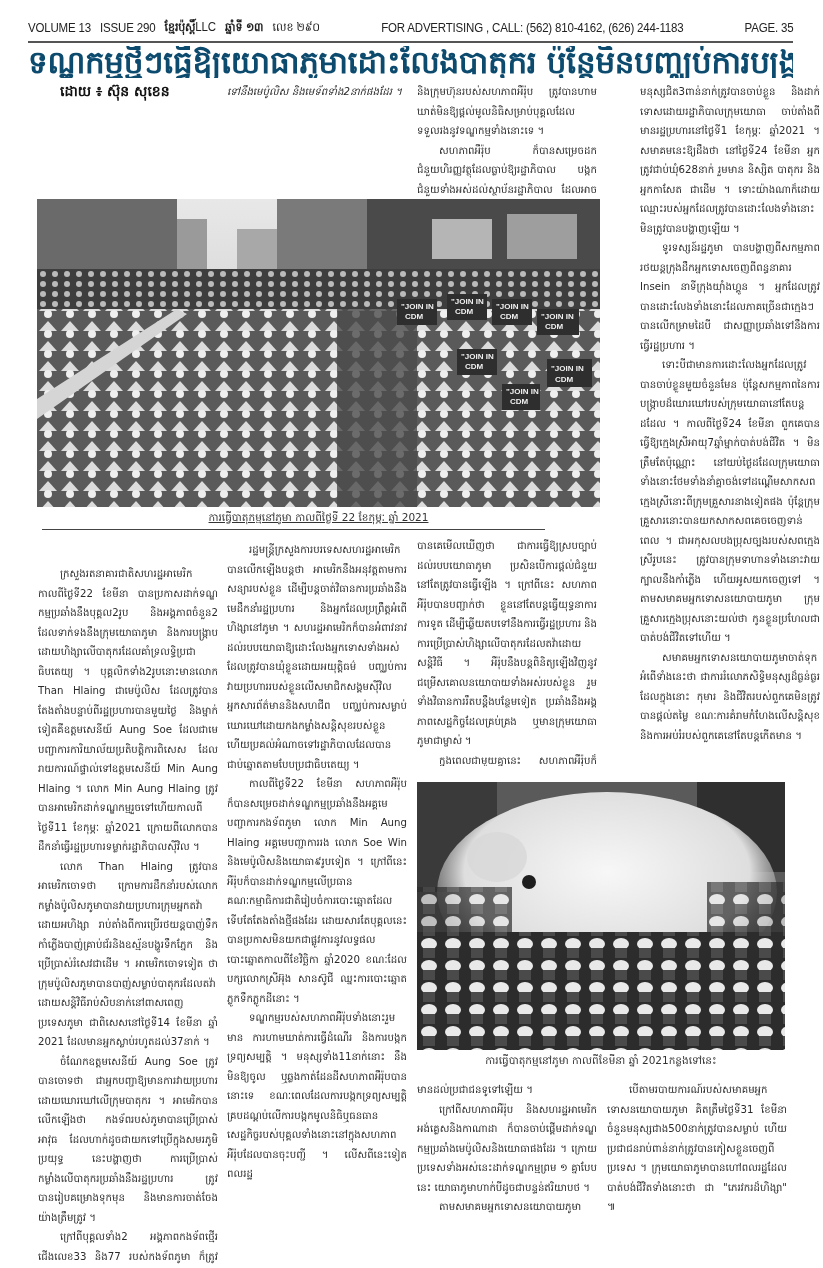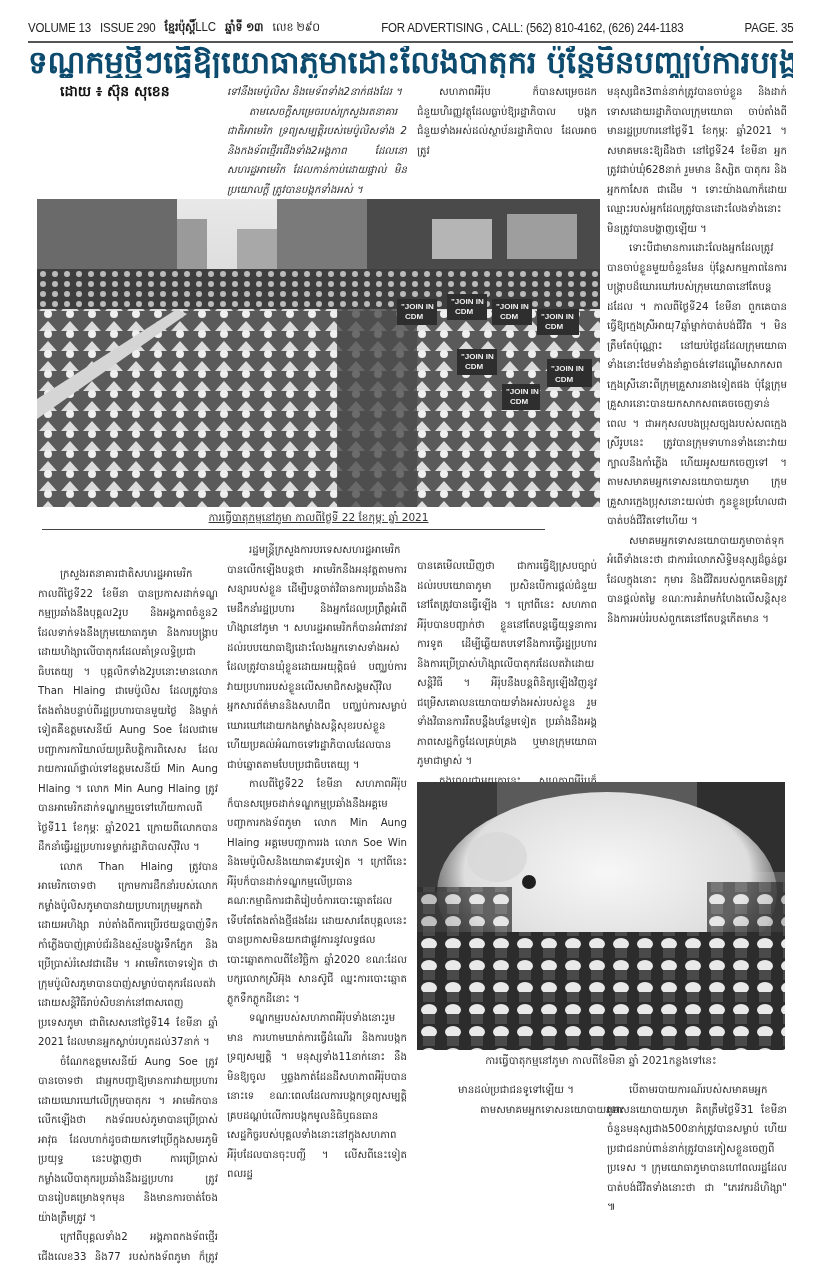--- a/index.html
+++ b/index.html
@@ -47,28 +47,29 @@
 </div>
 <div class="rule-top"></div>
 
 <div class="headline">ទណ្ឌកម្មថ្មីៗធ្វើឱ្យយោធាភូមាដោះលែងបាតុករ  ប៉ុន្តែមិនបញ្ឈប់ការបង្ក្រាបដ៏ឃោរឃៅ</div>
 
 <div class="col" style="left:38px;top:82px;width:180px;height:118px;">
   <p class="byline">ដោយ ៖ ស៊ុន សុខេន</p>
 </div>
 <div class="col" style="left:227px;top:82px;width:180px;height:118px;font-style:italic;">
   <p class="noindent">ទៅនឹងមេប៉ូលិស និងមេទ័ពទាំង2នាក់ផងដែរ ។</p>
-  <p>តាមសេចក្តីសម្រេចរបស់ក្រសួងរតនាគារជាតិអាមេរិក ទ្រព្យសម្បត្តិរបស់មេប៉ូលិសទាំង 2 និងកងទ័ពថ្មើរជើងទាំង2អង្គភាព ដែលនៅសហរដ្ឋអាមេរិក ដែលកាន់កាប់ដោយផ្ទាល់ មិនប្រយោលក្តី ត្រូវបានបង្កកទាំងអស់ ។</p>
 </div>
 <div class="col" style="left:417px;top:82px;width:180px;height:118px;">
+  <p class="noindent">និងក្រុមហ៊ុនរបស់សហភាពអឺរ៉ុប ត្រូវបានហាមឃាត់មិនឱ្យផ្តល់មូលនិធិសម្រាប់បុគ្គលដែលទទួលរងនូវទណ្ឌកម្មទាំងនោះទេ ។</p>
   <p>សហភាពអឺរ៉ុប ក៏បានសម្រេចដកជំនួយហិរញ្ញវត្ថុដែលធ្លាប់ឱ្យរដ្ឋាភិបាល បង្កកជំនួយទាំងអស់ដល់ស្ថាប័នរដ្ឋាភិបាល ដែលអាចត្រូវ</p>
 </div>
 
-<div class="col" style="left:607px;top:82px;width:180px;height:680px;">
+<div class="col" style="left:640px;top:82px;width:180px;height:680px;">
   <p class="noindent">មនុស្សជិត3ពាន់នាក់ត្រូវបានចាប់ខ្លួន និងដាក់ទោសដោយរដ្ឋាភិបាលក្រុមយោធា ចាប់តាំងពីមានរដ្ឋប្រហារនៅថ្ងៃទី1 ខែកុម្ភៈ ឆ្នាំ2021 ។ សមាគមនេះឱ្យដឹងថា នៅថ្ងៃទី24 ខែមីនា អ្នកត្រូវជាប់ឃុំ628នាក់ រួមមាន និស្សិត បាតុករ និងអ្នកកាសែត ជាដើម ។ ទោះយ៉ាងណាក៏ដោយឈ្មោះរបស់អ្នកដែលត្រូវបានដោះលែងទាំងនោះមិនត្រូវបានបង្ហាញឡើយ ។</p>
+  <p>ទូរទស្សន៍រដ្ឋភូមា បានបង្ហាញពីសកម្មភាពរថយន្តក្រុងដឹកអ្នកទោសចេញពីពន្ធនាគារ Insein នាទីក្រុងយ៉ាំងហ្គូន ។ អ្នកដែលត្រូវបានដោះលែងទាំងនោះដែលភាគច្រើនជាក្មេងៗ បានលើកម្រាមដៃបី ជាសញ្ញាប្រឆាំងទៅនឹងការធ្វើរដ្ឋប្រហារ ។</p>
   <p>ទោះបីជាមានការដោះលែងអ្នកដែលត្រូវបានចាប់ខ្លួនមួយចំនួនមែន ប៉ុន្តែសកម្មភាពនៃការបង្ក្រាបដ៏ឃោរឃៅរបស់ក្រុមយោធានៅតែបន្តដដែល ។ កាលពីថ្ងៃទី24 ខែមីនា ពួកគេបានធ្វើឱ្យក្មេងស្រីអាយុ7ឆ្នាំម្នាក់បាត់បង់ជីវិត ។ មិនត្រឹមតែប៉ុណ្ណោះ នៅយប់ថ្ងៃដដែលក្រុមយោធាទាំងនោះថែមទាំងនាំគ្នាចង់ទៅដណ្តើមសាកសពក្មេងស្រីនោះពីក្រុមគ្រួសារនាងទៀតផង ប៉ុន្តែក្រុមគ្រួសារនោះបានយកសាកសពគេចចេញទាន់ពេល ។ ជាអកុសលបងប្រុសច្បងរបស់សពក្មេងស្រីរូបនេះ ត្រូវបានក្រុមទាហានទាំងនោះវាយក្បាលនឹងកាំភ្លើង ហើយអូសយកចេញទៅ ។ តាមសមាគមអ្នកទោសនយោបាយភូមា ក្រុមគ្រួសារក្មេងប្រុសនោះយល់ថា កូនខ្លួនប្រហែលជាបាត់បង់ជីវិតទៅហើយ ។</p>
   <p>សមាគមអ្នកទោសនយោបាយភូមាចាត់ទុកអំពើទាំងនេះថា ជាការរំលោភសិទ្ធិមនុស្សដ៏ធ្ងន់ធ្ងរ ដែលក្នុងនោះ កុមារ និងជីវិតរបស់ពួកគេមិនត្រូវបានផ្តល់តម្លៃ ខណៈការគំរាមកំហែងលើសន្តិសុខ និងការអប់រំរបស់ពួកគេនៅតែបន្តកើតមាន ។</p>
 </div>
 
 <div class="photo" style="left:37px;top:199px;width:563px;height:308px;">
   <svg width="563" height="308" viewBox="0 0 563 308">
     <defs>
       <linearGradient id="sky1" x1="0" y1="0" x2="0" y2="1">
         <stop offset="0" stop-color="#e8e8e8"></stop>
           <stop offset="1" stop-color="#bcbcbc"></stop>
@@ -129,21 +130,21 @@
   <p>ក្រសួងរតនាគារជាតិសហរដ្ឋអាមេរិក កាលពីថ្ងៃទី22 ខែមីនា បានប្រកាសដាក់ទណ្ឌកម្មប្រឆាំងនឹងបុគ្គល2រូប និងអង្គភាពចំនួន2 ដែលទាក់ទងនឹងក្រុមយោធាភូមា និងការបង្ក្រាបដោយហិង្សាលើបាតុករដែលគាំទ្រលទ្ធិប្រជាធិបតេយ្យ ។ បុគ្គលិកទាំង2រូបនោះមានលោក Than Hlaing ជាមេប៉ូលិស ដែលត្រូវបានតែងតាំងបន្ទាប់ពីរដ្ឋប្រហារបានមួយថ្ងៃ និងម្នាក់ទៀតគឺឧត្តមសេនីយ៍ Aung Soe ដែលជាមេបញ្ជាការការិយាល័យប្រតិបត្តិការពិសេស ដែលរាយការណ៍ផ្ទាល់ទៅឧត្តមសេនីយ៍ Min Aung Hlaing ។ លោក Min Aung Hlaing ត្រូវបានអាមេរិកដាក់ទណ្ឌកម្មរួចទៅហើយកាលពីថ្ងៃទី11 ខែកុម្ភៈ ឆ្នាំ2021 ក្រោយពីលោកបានដឹកនាំធ្វើរដ្ឋប្រហារទម្លាក់រដ្ឋាភិបាលស៊ីវិល ។</p>
   <p>លោក Than Hlaing ត្រូវបានអាមេរិកចោទថា ក្រោមការដឹកនាំរបស់លោក កម្លាំងប៉ូលិសភូមាបានវាយប្រហារក្រុមអ្នកតវ៉ាដោយអហិង្សា រាប់តាំងពីការប្រើរថយន្តបាញ់ទឹក កាំភ្លើងបាញ់គ្រាប់ជ័រនិងឧស្ម័នបង្ហូរទឹកភ្នែក និង ប្រើប្រាស់រំសេវជាដើម ។ អាមេរិកចោទទៀត ថា ក្រុមប៉ូលិសភូមាបានបាញ់សម្លាប់បាតុករដែលតវ៉ាដោយសន្តិវិធីរាប់សិបនាក់នៅពាសពេញប្រទេសភូមា ជាពិសេសនៅថ្ងៃទី14 ខែមីនា ឆ្នាំ 2021 ដែលមានអ្នកស្លាប់រហូតដល់37នាក់ ។</p>
   <p>ចំណែកឧត្តមសេនីយ៍ Aung Soe ត្រូវបានចោទថា ជាអ្នកបញ្ជាឱ្យមានការវាយប្រហារដោយឃោរឃៅលើក្រុមបាតុករ ។ អាមេរិកបានលើកឡើងថា កងទ័ពរបស់ភូមាបានប្រើប្រាស់អាវុធ ដែលហាក់ដូចជាយកទៅប្រើក្នុងសមរភូមិប្រយុទ្ធ នេះបង្ហាញថា ការប្រើប្រាស់កម្លាំងលើបាតុករប្រឆាំងនឹងរដ្ឋប្រហារ ត្រូវបានរៀបគម្រោងទុកមុន និងមានការចាត់ចែងយ៉ាងត្រឹមត្រូវ ។</p>
   <p>ក្រៅពីបុគ្គលទាំង2 អង្គភាពកងទ័ពថ្មើរជើងលេខ33 និង77 របស់កងទ័ពភូមា ក៏ត្រូវបានដាក់ចូលក្នុងបញ្ជីទណ្ឌកម្មនោះដែរ ។ អង្គភាពទាំង2នេះត្រូវបានអាមេរិកចោទប្រកាន់ដូចគ្នា</p>
 </div>
 <div class="col" style="left:227px;top:540px;width:180px;height:720px;">
   <p>រដ្ឋមន្ត្រីក្រសួងការបរទេសសហរដ្ឋអាមេរិក បានលើកឡើងបន្តថា អាមេរិកនឹងអនុវត្តតាមការសន្យារបស់ខ្លួន ដើម្បីបន្តចាត់វិធានការប្រឆាំងនឹងមេដឹកនាំរដ្ឋប្រហារ និងអ្នកដែលប្រព្រឹត្តអំពើហិង្សានៅភូមា ។ សហរដ្ឋអាមេរិកក៏បានអំពាវនាវដល់របបយោធាឱ្យដោះលែងអ្នកទោសទាំងអស់ដែលត្រូវបានឃុំខ្លួនដោយអយុត្តិធម៌ បញ្ឈប់ការវាយប្រហាររបស់ខ្លួនលើសមាជិកសង្គមស៊ីវិល អ្នកសារព័ត៌មាននិងសហជីព បញ្ឈប់ការសម្លាប់ឃោរឃៅដោយកងកម្លាំងសន្តិសុខរបស់ខ្លួន ហើយប្រគល់អំណាចទៅរដ្ឋាភិបាលដែលបានជាប់ឆ្នោតតាមបែបប្រជាធិបតេយ្យ ។</p>
   <p>កាលពីថ្ងៃទី22 ខែមីនា សហភាពអឺរ៉ុបក៏បានសម្រេចដាក់ទណ្ឌកម្មប្រឆាំងនឹងអគ្គមេបញ្ជាការកងទ័ពភូមា លោក Min Aung Hlaing អគ្គមេបញ្ជាការរង លោក Soe Win និងមេប៉ូលិសនិងយោធា៩រូបទៀត ។ ក្រៅពីនេះអឺរ៉ុបក៏បានដាក់ទណ្ឌកម្មលើប្រធានគណៈកម្មាធិការជាតិរៀបចំការបោះឆ្នោតដែលទើបតែតែងតាំងថ្មីផងដែរ ដោយសារតែបុគ្គលនេះបានប្រកាសមិនយកជាផ្លូវការនូវលទ្ធផលបោះឆ្នោតកាលពីខែវិច្ឆិកា ឆ្នាំ2020 ខណៈដែលបក្សលោកស្រីអ៊ុង សានស៊ូជី ឈ្នះការបោះឆ្នោតភ្លូកទឹកភ្លូកដីនោះ ។</p>
   <p>ទណ្ឌកម្មរបស់សហភាពអឺរ៉ុបទាំងនោះរួមមាន ការហាមឃាត់ការធ្វើដំណើរ និងការបង្កកទ្រព្យសម្បត្តិ ។ មនុស្សទាំង11នាក់នោះ នឹងមិនឱ្យចូល ឬឆ្លងកាត់ដែនដីសហភាពអឺរ៉ុបបាននោះទេ ខណៈពេលដែលការបង្កកទ្រព្យសម្បត្តិគ្របដណ្តប់លើការបង្កកមូលនិធិឬធនធានសេដ្ឋកិច្ចរបស់បុគ្គលទាំងនោះនៅក្នុងសហភាពអឺរ៉ុបដែលបានចុះបញ្ជី ។ លើសពីនេះទៀត ពលរដ្ឋ</p>
 </div>
-<div class="col" style="left:417px;top:556px;width:180px;height:230px;">
+<div class="col" style="left:417px;top:536px;width:180px;height:230px;font-family:Liberation Serif, serif;">
   <p class="noindent">បានគេមើលឃើញថា ជាការធ្វើឱ្យស្របច្បាប់ដល់របបយោធាភូមា ប្រសិនបើការផ្តល់ជំនួយនៅតែត្រូវបានធ្វើឡើង ។ ក្រៅពីនេះ សហភាពអឺរ៉ុបបានបញ្ជាក់ថា ខ្លួននៅតែបន្តធ្វើយុទ្ធនាការការទូត ដើម្បីឆ្លើយតបទៅនឹងការធ្វើរដ្ឋប្រហារ និងការប្រើប្រាស់ហិង្សាលើបាតុករដែលតវ៉ាដោយសន្តិវិធី ។ អឺរ៉ុបនឹងបន្តពិនិត្យឡើងវិញនូវជម្រើសគោលនយោបាយទាំងអស់របស់ខ្លួន រួមទាំងវិធានការរឹតបន្តឹងបន្ថែមទៀត ប្រឆាំងនឹងអង្គភាពសេដ្ឋកិច្ចដែលគ្រប់គ្រង ឬមានក្រុមយោធាភូមាជាម្ចាស់ ។</p>
   <p>ក្នុងពេលជាមួយគ្នានេះ សហភាពអឺរ៉ុបក៏បាននិយាយថា វិធានការរបស់ខ្លួននឹងមិនជះឥទ្ធិពលអវិជ្ជ-</p>
 </div>
 
 <div class="photo" style="left:417px;top:782px;width:368px;height:268px;">
   <svg width="368" height="268" viewBox="0 0 368 268">
     <defs>
       <radialGradient id="smoke" cx="0.5" cy="0.4" r="0.6">
         <stop offset="0" stop-color="#f7f7f7"></stop>
           <stop offset="0.7" stop-color="#dedede"></stop>
@@ -161,19 +162,20 @@
     <ellipse cx="190" cy="110" rx="170" ry="100" fill="url(#smoke)"></ellipse>
     <ellipse cx="80" cy="75" rx="30" ry="25" fill="#d8d8d8" opacity="0.85"></ellipse>
     <circle cx="112" cy="100" r="7" fill="#1e1e1e"></circle>
     <rect x="0" y="150" width="368" height="118" fill="url(#helmets)"></rect>
     <rect x="0" y="105" width="95" height="45" fill="url(#helmets)" opacity="0.7"></rect>
     <rect x="290" y="100" width="78" height="50" fill="url(#helmets)" opacity="0.7"></rect>
   </svg>
 </div>
 <div class="caption" style="left:417px;top:1054px;width:368px;">ការធ្វើបាតុកម្មនៅភូមា កាលពីខែមីនា ឆ្នាំ 2021កន្លងទៅនេះ</div>
 
-<div class="col" style="left:417px;top:1080px;width:180px;height:180px;margin-left:41px;">
+<div class="col" style="left:417px;top:1080px;width:180px;height:180px;">
   <p class="noindent">មានដល់ប្រជាជនទូទៅឡើយ ។</p>
+  <p>ក្រៅពីសហភាពអឺរ៉ុប និងសហរដ្ឋអាមេរិក អង់គ្លេសនិងកាណាដា ក៏បានចាប់ផ្តើមដាក់ទណ្ឌកម្មប្រឆាំងមេប៉ូលិសនិងយោធាផងដែរ ។ ក្រោយប្រទេសទាំងអស់នេះដាក់ទណ្ឌកម្មព្រម ១ គ្នាបែបនេះ យោធាភូមាហាក់បីដូចជាបន្ទន់ឥរិយាបថ ។</p>
   <p>តាមសមាគមអ្នកទោសនយោបាយភូមា</p>
 </div>
 <div class="col" style="left:607px;top:1080px;width:180px;height:180px;">
   <p>បើតាមរបាយការណ៍របស់សមាគមអ្នកទោសនយោបាយភូមា គិតត្រឹមថ្ងៃទី31 ខែមីនា ចំនួនមនុស្សជាង500នាក់ត្រូវបានសម្លាប់ ហើយប្រជាជនរាប់ពាន់នាក់ត្រូវបានភៀសខ្លួនចេញពីប្រទេស ។ ក្រុមយោធាភូមាបានហៅពលរដ្ឋដែលបាត់បង់ជីវិតទាំងនោះថា ជា "ភេរវករដ៏ហិង្សា" ៕</p>
 </div>
 
 </body></html>

